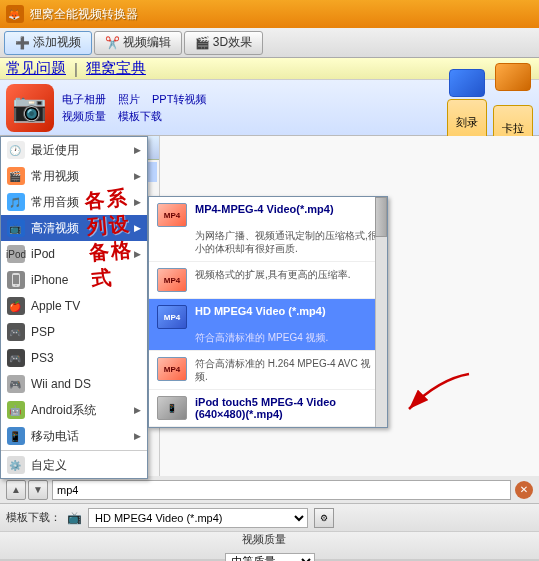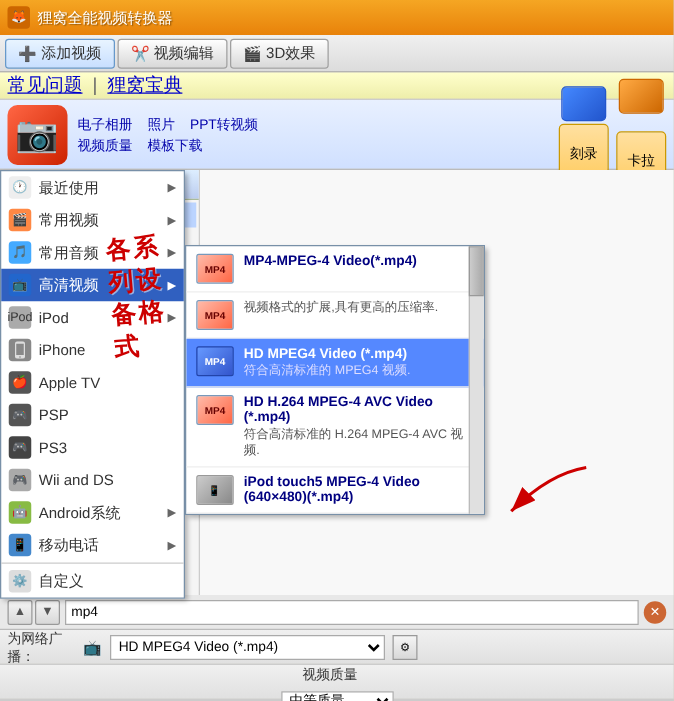--- a/index.html
+++ b/index.html
@@ -271,21 +271,21 @@
       border: 1px solid #7799bb;
       border-radius: 2px;
       flex-shrink: 0;
       display: flex; align-items: center; justify-content: center;
       font-size: 8px;
       color: #003366;
       font-weight: bold;
     }
     .submenu-item-icon.mp4 { background: linear-gradient(135deg, #ffbbaa, #ff6644); color: #660000; }
     .submenu-item-text {
-      display: flex; flex-direction: column; gap: 1px;
+      display: flex; flex-direction: column; gap: 14px;
     }
     .submenu-item-title {
       font-size: 11px;
       font-weight: bold;
       color: #000080;
     }
     .submenu-item.highlighted .submenu-item-title { color: white; }
     .submenu-item-desc {
       font-size: 10px;
       color: #555;
@@ -560,20 +560,21 @@
     </div>
 
     <div class="submenu">
       <div style="position:relative;">
         <div class="submenu-scroll">
 
           <div class="submenu-item">
             <div class="submenu-item-icon mp4">MP4</div>
             <div class="submenu-item-text">
               <span class="submenu-item-title">MP4-MPEG-4 Video(*.mp4)</span>
+              <span class="submenu-item-desc">为网络广播、视频通讯定制的压缩格式,很小的体积却有很好画质.</span>
             </div>
           </div>
 
           <div class="submenu-item">
             <div class="submenu-item-icon mp4">MP4</div>
             <div class="submenu-item-text">
               <span class="submenu-item-desc">视频格式的扩展,具有更高的压缩率.</span>
             </div>
           </div>
 
@@ -581,21 +582,20 @@
             <div class="submenu-item-icon" style="background:linear-gradient(135deg,#6699ff,#3355cc);color:white;border:1px solid #2244aa;">MP4</div>
             <div class="submenu-item-text">
               <span class="submenu-item-title">HD MPEG4 Video (*.mp4)</span>
               <span class="submenu-item-desc">符合高清标准的 MPEG4 视频.</span>
             </div>
           </div>
 
           <div class="submenu-item">
             <div class="submenu-item-icon mp4">MP4</div>
             <div class="submenu-item-text">
-              <span class="submenu-item-title">HD H.264 MPEG-4 AVC Video (*.mp4)</span>
               <span class="submenu-item-desc">符合高清标准的 H.264 MPEG-4 AVC 视频.</span>
             </div>
           </div>
 
           <div class="submenu-item">
             <div class="submenu-item-icon" style="background:linear-gradient(135deg,#cccccc,#888888);color:#333;border:1px solid #999;">📱</div>
             <div class="submenu-item-text">
               <span class="submenu-item-title">iPod touch5 MPEG-4 Video (640×480)(*.mp4)</span>
             </div>
           </div>
@@ -629,21 +629,21 @@
     <defs>
       <marker id="arrowhead" markerWidth="8" markerHeight="6" refX="8" refY="3" orient="auto">
         <polygon points="0 0, 8 3, 0 6" fill="#cc0000"></polygon>
       </marker>
     </defs>
     <path d="M 70 5 Q 40 10 10 40" stroke="#cc0000" stroke-width="2.5" fill="none" marker-end="url(#arrowhead)"></path>
   </svg>
 </div>
 
 <div class="control-row" style="background:linear-gradient(to bottom,#f0f0f0,#e0e0e0);">
-  <span class="control-label">为网络广播：</span>
+  <span class="control-label">模板下载：</span>
   <span>📺</span>
   <select class="control-select" style="width:220px;">
     <option>HD MPEG4 Video (*.mp4)</option>
   </select>
   <button style="width:20px;height:20px;background:linear-gradient(to bottom,#f5f5f5,#d8d8d8);border:1px solid #999;font-size:9px;cursor:pointer;">⚙</button>
 </div>
 
 <div class="control-row" style="background:linear-gradient(to bottom,#f0f0f0,#e0e0e0);flex-direction:column;">
   <span class="control-label">视频质量</span>
   <select class="control-select medium">

